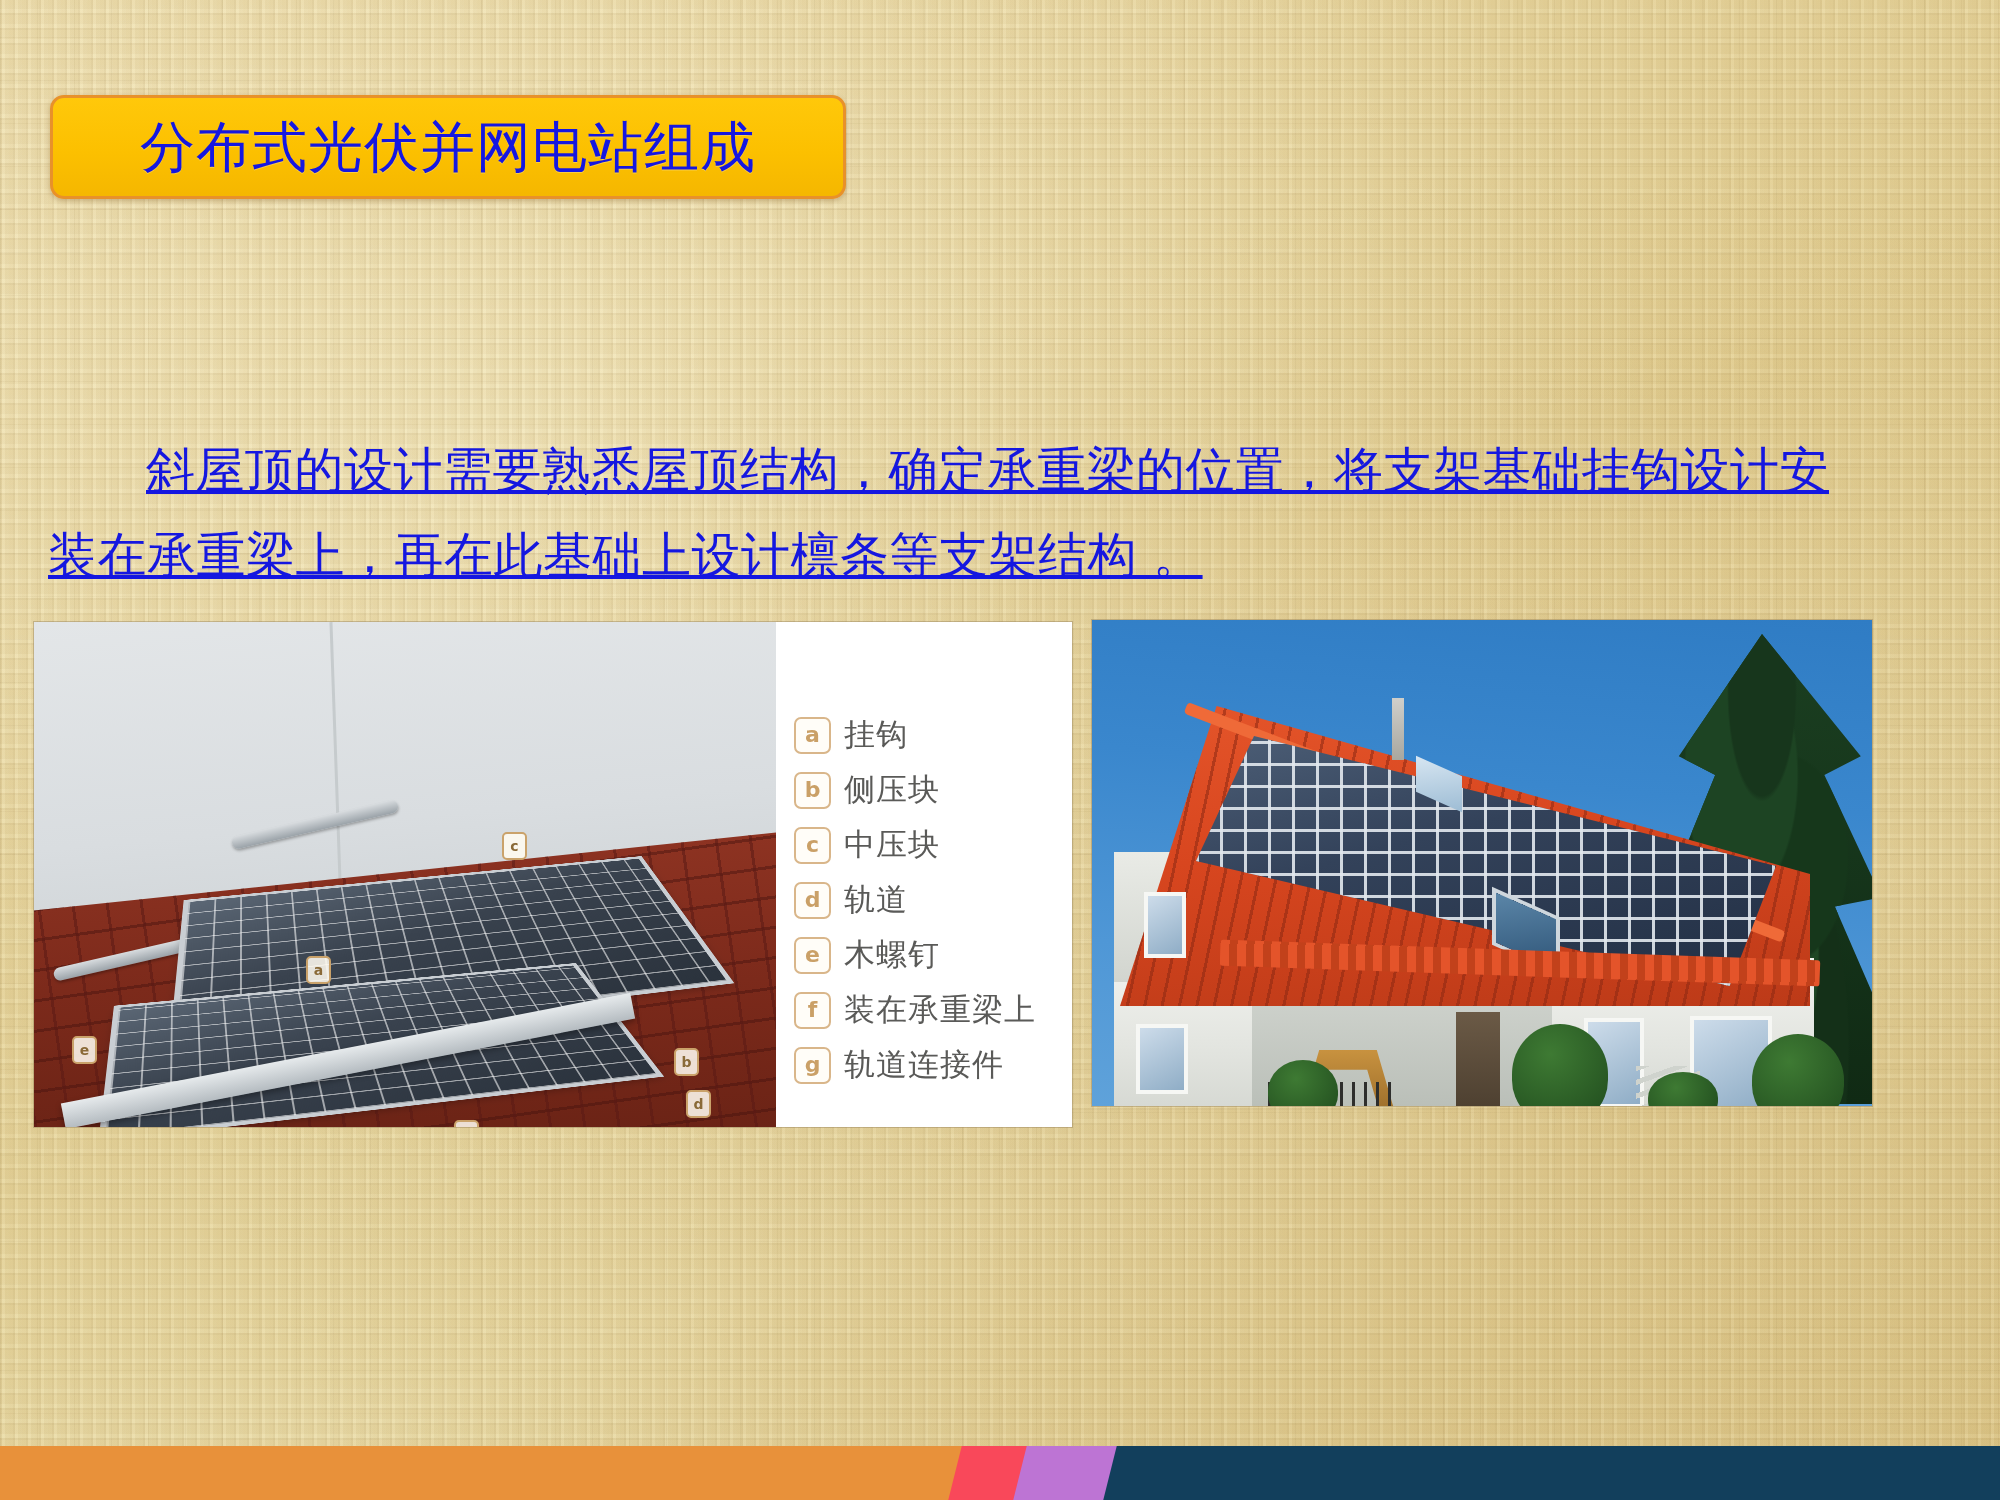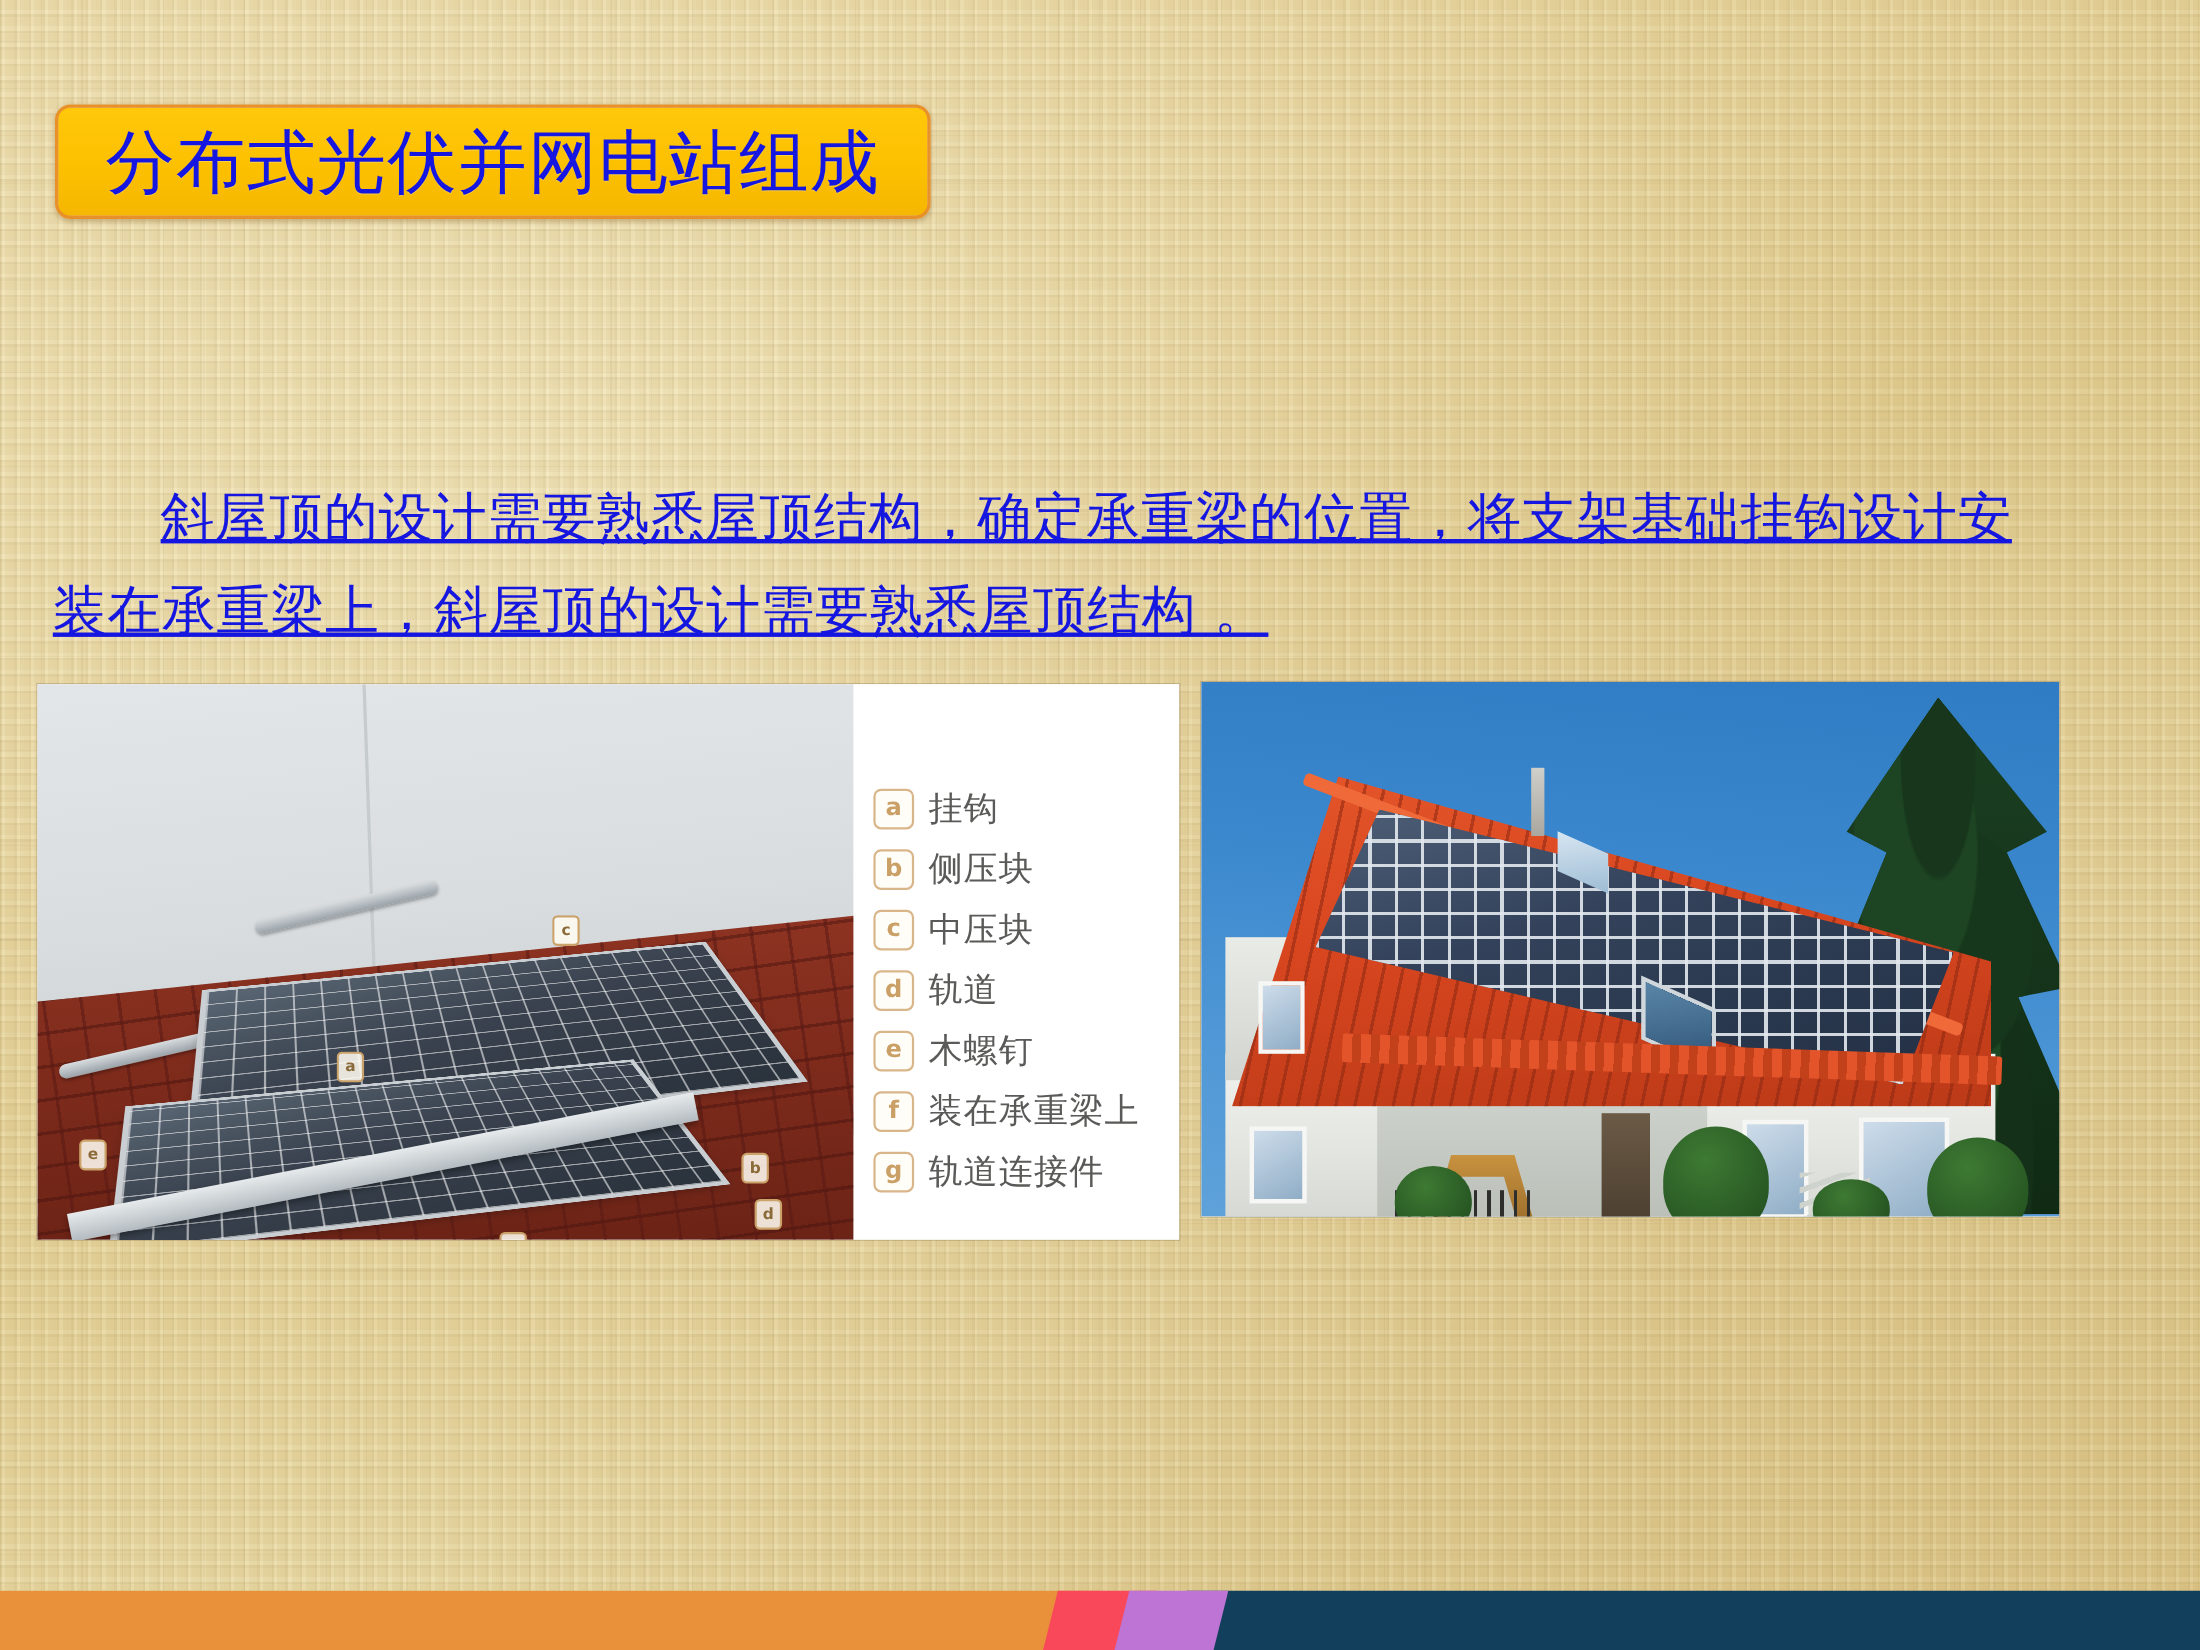--- a/index.html
+++ b/index.html
@@ -23,21 +23,21 @@
   }
   
   #title-banner{
     position:absolute;left:50px;top:95px;width:790px;height:98px;
     background:linear-gradient(180deg,#ffc80a 0%,#fcc000 55%,#f5b700 100%);
     border:3px solid #e8912a;border-radius:14px;
     box-shadow:0 2px 5px rgba(120,80,20,.30);
     display:flex;align-items:center;justify-content:center;
   }
   #title-text{
-    color:#1517e0;font-size:63px;font-weight:400;letter-spacing:1px;
+    color:#1517e0;font-size:55px;font-weight:400;letter-spacing:1px;
     white-space:nowrap;line-height:1;
     text-shadow:0 1px 0 rgba(255,255,255,.25);
   }
   
   #logo-box{
     position:absolute;left:1802px;top:37px;width:168px;height:185px;
     background:#fdfdfd;box-shadow:0 0 0 1px rgba(180,160,110,.5);
     overflow:hidden;
   }
   #logo-box svg{display:block;width:168px;height:185px;}
@@ -174,21 +174,21 @@
 <div id="slide">
 
   <div id="title-banner">
     <span id="title-text">分布式光伏并网电站组成</span>
   </div>
 
 
 
   <div id="body-para">
     <span class="ln"><span class="ind"></span><span>斜屋顶的设计需要熟悉屋顶结构，确定承重梁的位置，将支架基础挂钩设计安</span></span>
-    <span class="ln">装在承重梁上，斜屋顶的设计需要熟悉屋顶结构 。</span>
+    <span class="ln">装在承重梁上，再在此基础上设计檩条等支架结构 。</span>
   </div>
 
   <div id="photo-left" class="photo">
 
     <div id="lp-scene">
       <div id="lp-wallline"></div>
       <div id="lp-roof"></div>
       <div id="lp-railA" class="lp-rail"></div>
       <div id="lp-railB" class="lp-rail"></div>
       <div id="lp-panelA" class="lp-panel"></div>

